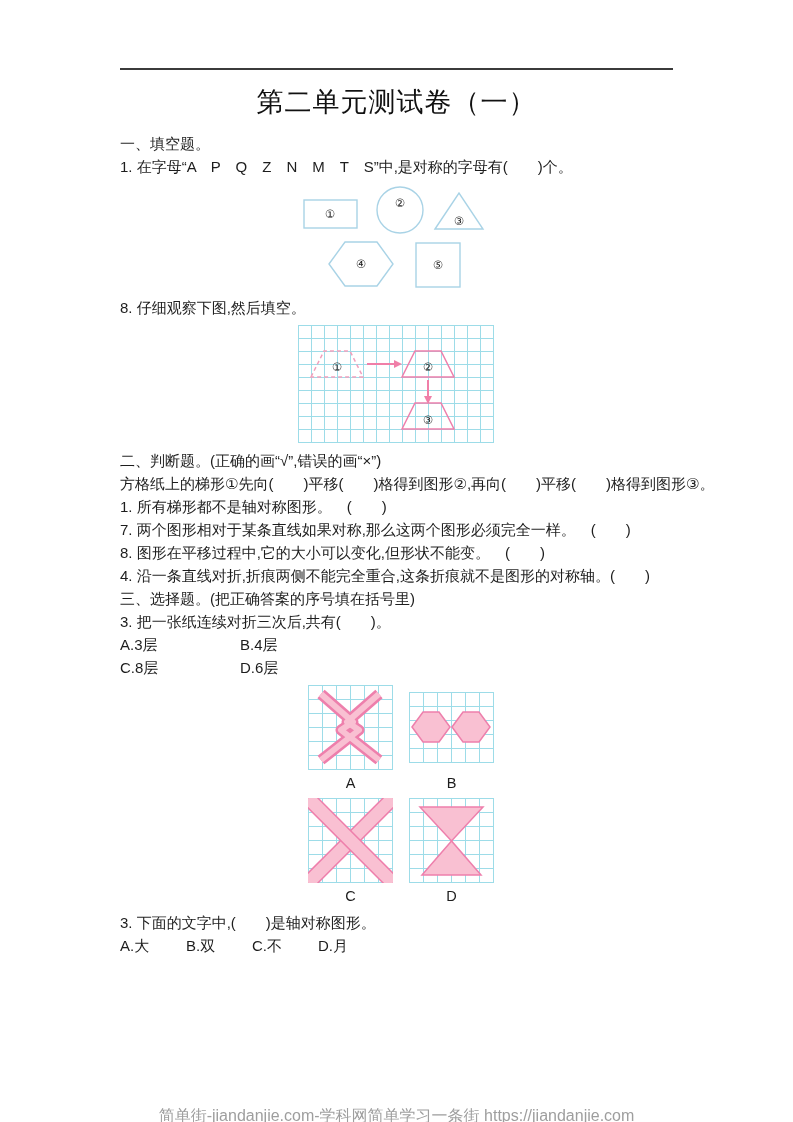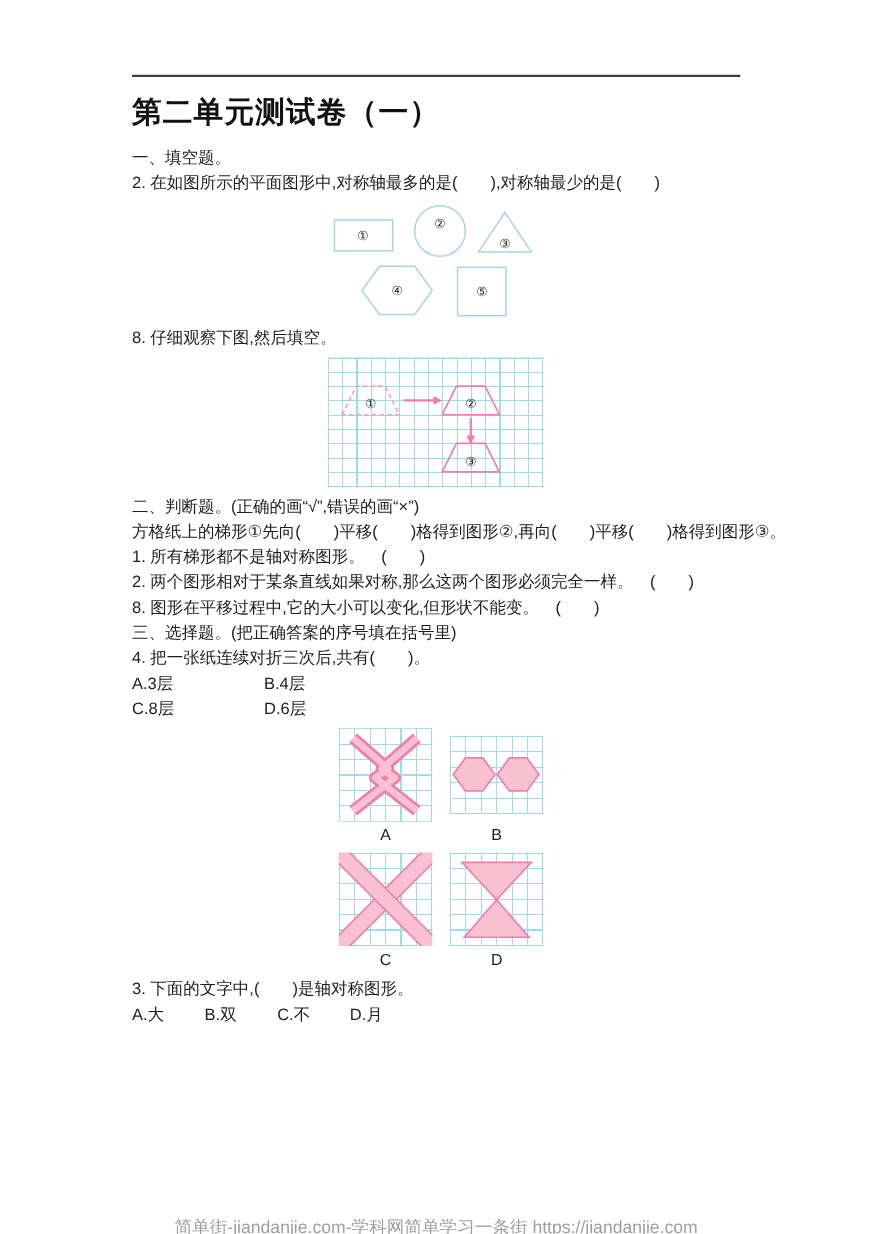--- a/index.html
+++ b/index.html
@@ -1,21 +1,21 @@
 <!DOCTYPE html>
 <html><head>
 <meta charset="utf-8">
 <style>
   * { margin:0; padding:0; box-sizing:border-box; }
   html,body { background:#ffffff; }
   body { font-family:"Liberation Sans","DejaVu Sans",sans-serif; }
   .page { position:relative; width:793px; height:1122px; background:#fff; overflow:hidden; color:#1d1d1d; margin:0 auto; }
   .content { padding:68px 120px 0 120px; }
   .top-rule { border-top:2px solid #3b3b3b; height:0; margin-bottom:2px; }
-  .title { font-size:27px; font-weight:bold; margin:14px 0 12px; letter-spacing:1px; color:#111; }
+  .title { font-size:27px; font-weight:normal; text-align:center; margin:14px 0 12px; letter-spacing:1px; color:#111; }
   .line { font-size:15px; line-height:23px; white-space:nowrap; }
   .line.tight { margin-top:2px; }
 
   
   .shapes-figure { margin:6px 0 2px 183px; width:260px; height:110px; }
 
   
   .grid-wrap { position:relative; margin:6px 0 6px 178px; width:196px; height:118px; }
   .grid-bg-lg {
     background-image:
@@ -48,21 +48,21 @@
 </head>
 <body>
 
 <div class="page">
   <div class="content">
     <div class="top-rule"></div>
 
     <h1 class="title">第二单元测试卷（一）</h1>
 
     <div class="line">一、填空题。</div>
-    <div class="line">2. 在如图所示的平面图形中,对称轴最多的是(　　),对称轴最少的是(　　)</div>
+    <div class="line">1. 在字母“A　P　Q　Z　N　M　T　S”中,是对称的字母有(　　)个。</div>
 
     <div class="shapes-figure">
       <svg width="260" height="110" viewBox="0 0 260 110">
         <g fill="none" stroke="#a9d3e6" stroke-width="1.4">
           <rect x="1" y="16" width="53" height="28"></rect>
           <circle cx="97" cy="26" r="23"></circle>
           <polygon points="132,45 156,9 180,45"></polygon>
           <polygon points="26,80 42,58 74,58 90,80 74,102 42,102"></polygon>
           <rect x="113" y="59" width="44" height="44"></rect>
         </g>
@@ -92,25 +92,26 @@
         <text class="num" x="39" y="46">①</text>
         <text class="num" x="130" y="46">②</text>
         <text class="num" x="130" y="99">③</text>
       </svg>
     </div>
 
     <div class="line">二、判断题。(正确的画“√”,错误的画“×”)</div>
 
     <div class="line">方格纸上的梯形①先向(　　)平移(　　)格得到图形②,再向(　　)平移(　　)格得到图形③。</div>
     <div class="line">1. 所有梯形都不是轴对称图形。　(　　)</div>
-    <div class="line">2. 两个图形相对于某条直线如果对称,那么这两个图形必须完全一样。　(　　)</div>
+    <div class="line">7. 两个图形相对于某条直线如果对称,那么这两个图形必须完全一样。　(　　)</div>
     <div class="line">8. 图形在平移过程中,它的大小可以变化,但形状不能变。　(　　)</div>
+    <div class="line">4. 沿一条直线对折,折痕两侧不能完全重合,这条折痕就不是图形的对称轴。(　　)</div>
 
     <div class="line">三、选择题。(把正确答案的序号填在括号里)</div>
-    <div class="line">4. 把一张纸连续对折三次后,共有(　　)。</div>
+    <div class="line">3. 把一张纸连续对折三次后,共有(　　)。</div>
     <div class="line">
       <span class="opt">A.3层</span><span class="opt">B.4层</span>
     </div>
     <div class="line">
       <span class="opt">C.8层</span><span class="opt">D.6层</span>
     </div>
 
     <div class="figrow">
       <div class="figcell">
         <div class="gridslot">

